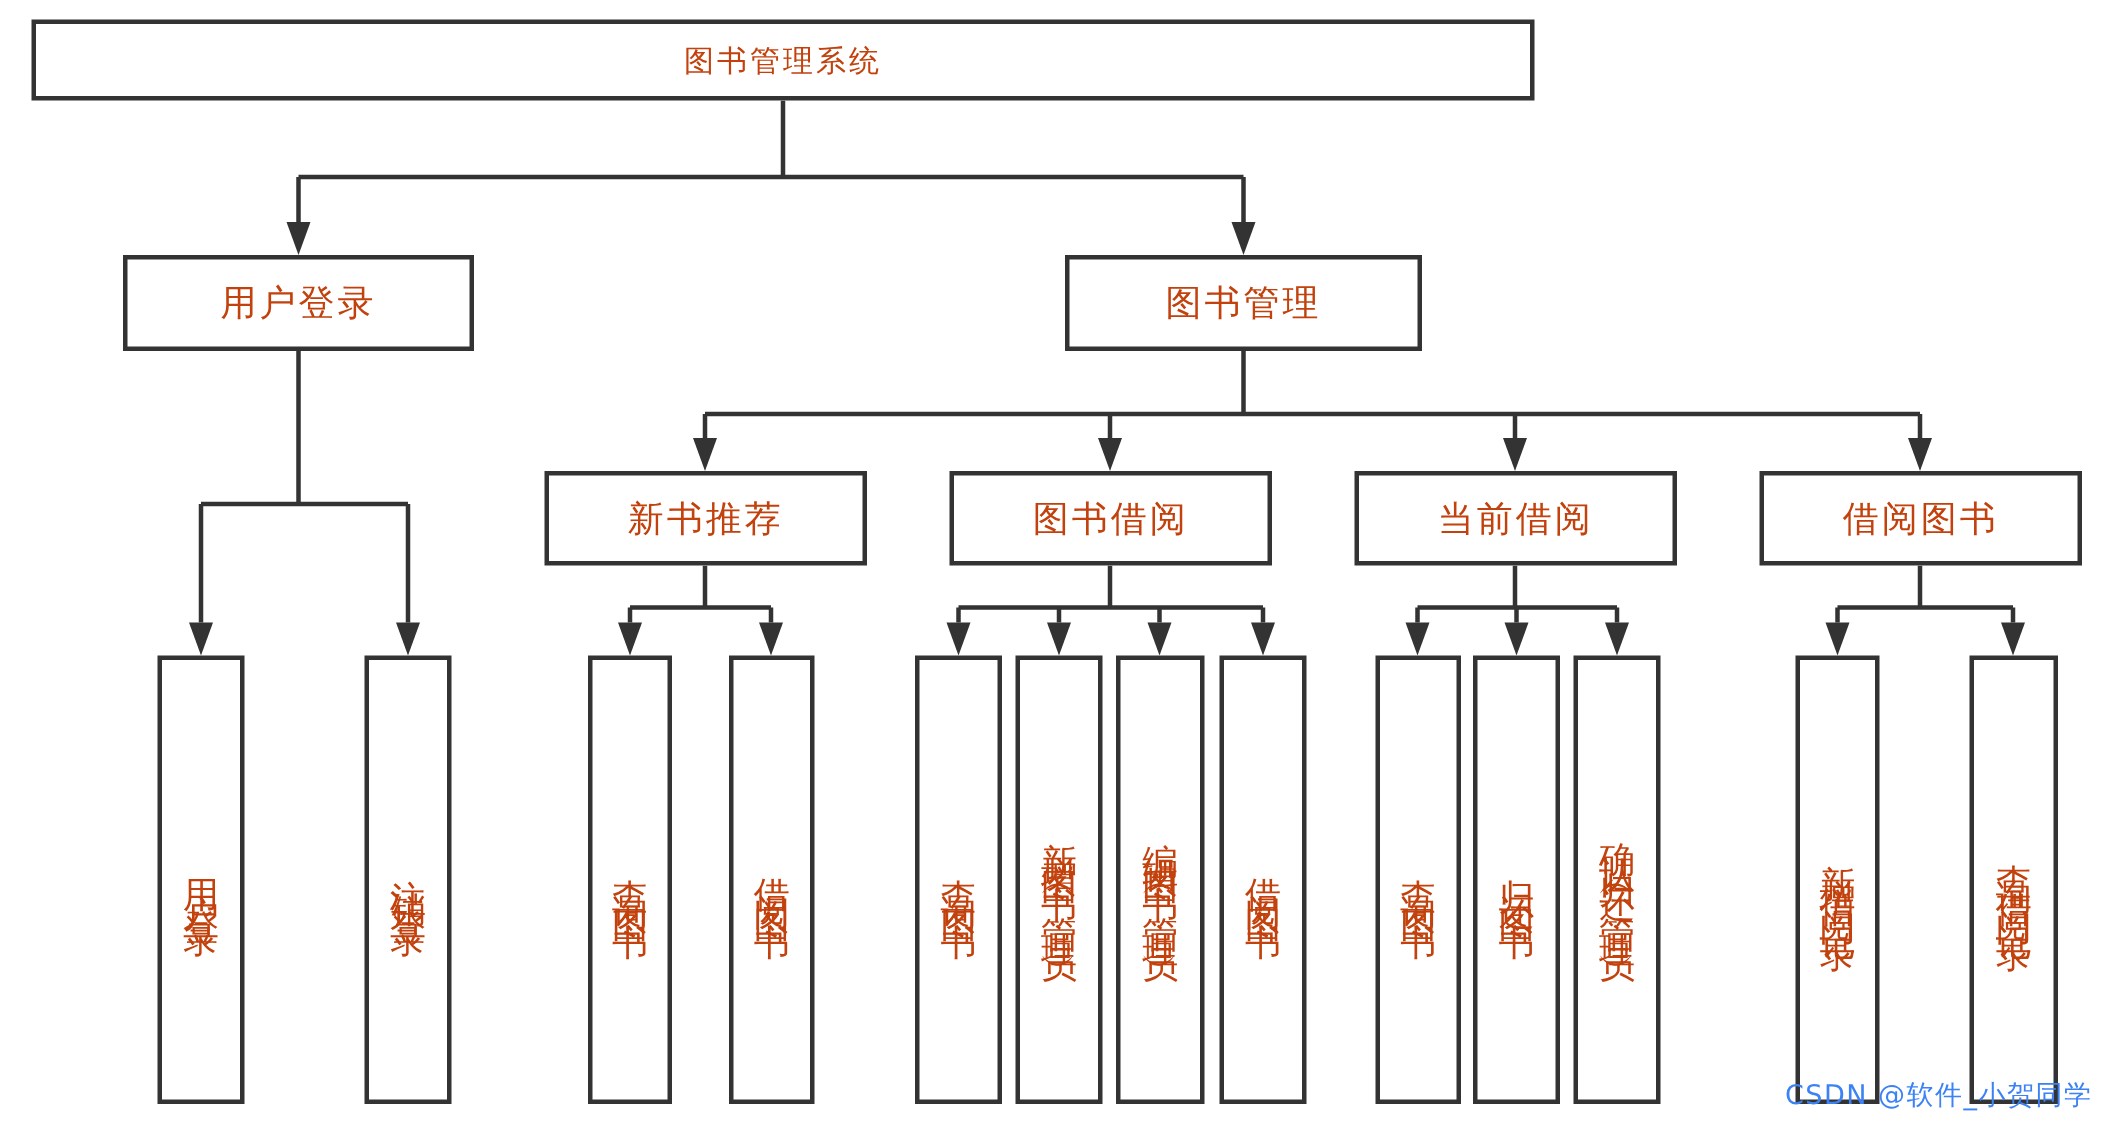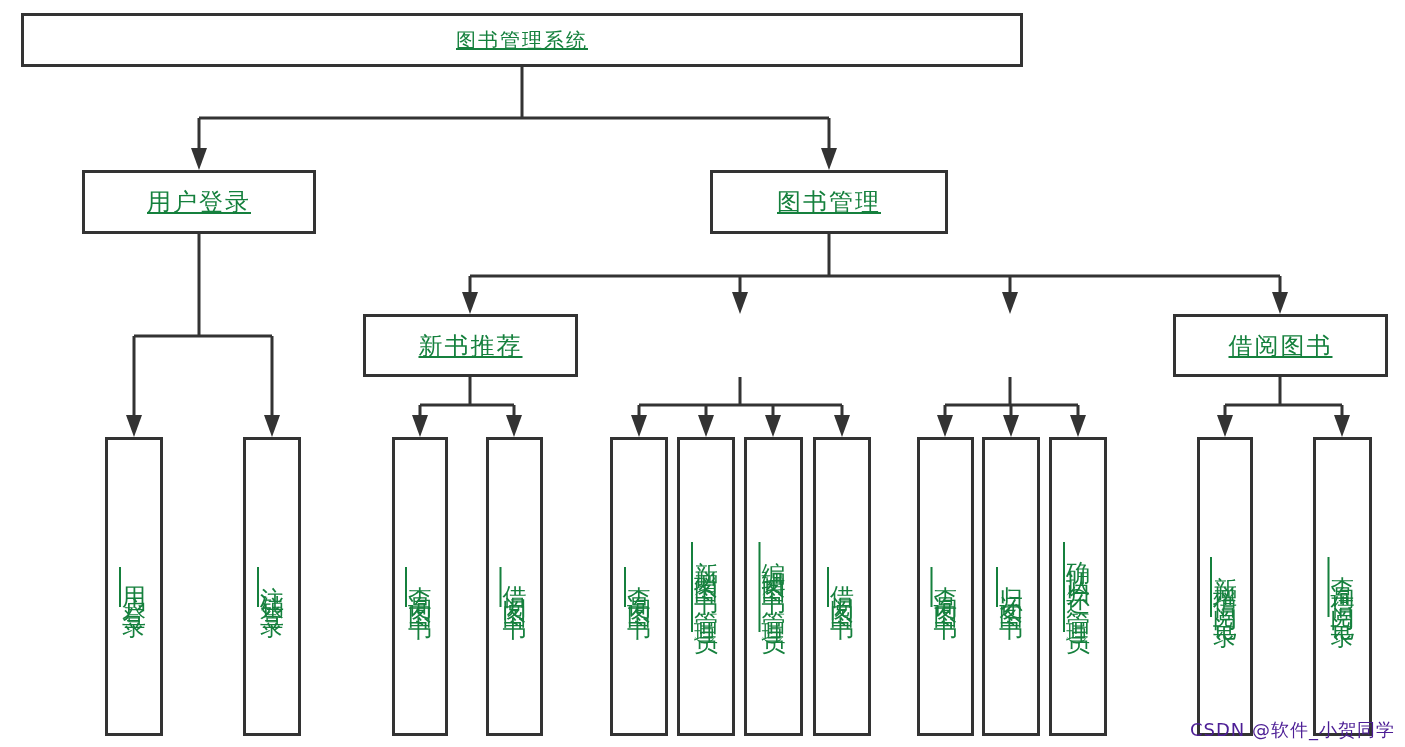--- a/index.html
+++ b/index.html
@@ -12,41 +12,40 @@
   }
   .connectors{position:absolute;left:0;top:0;width:1405px;height:747px;}
   .node{
     position:absolute;
     box-sizing:border-box;
     border:3px solid #333333;
     background:#ffffff;
     display:flex;
     align-items:center;
     justify-content:center;
-    color:#15803d;
-    text-decoration:underline;
+    color:#c2410c;
   }
   .node .lbl{
     font-size:24px;
     letter-spacing:2px;
     white-space:nowrap;
   }
   .node.v .lbl{
     writing-mode:vertical-rl;
     letter-spacing:10px;
     line-height:1;
     white-space:normal;
   }
   .root-node .lbl{font-size:20px;}
   .watermark{
     position:absolute;
     right:10px;
     bottom:5px;
     font-size:18px;
-    color:#4c1d95;
+    color:#3b82f6;
     letter-spacing:1px;
   }
 </style>
 </head>
 <body>
 
 <div class="canvas">
 
   <svg class="connectors" viewBox="0 0 1405 747" xmlns="http://www.w3.org/2000/svg">
     <path fill="none" stroke="#333333" stroke-width="3" d="M522 67 V118 M199 118 H829
@@ -88,20 +87,26 @@
   <div class="node" style="left:82px;top:170px;width:234px;height:64px">
     <span class="lbl">用户登录</span>
   </div>
   <div class="node" style="left:710px;top:170px;width:238px;height:64px">
     <span class="lbl">图书管理</span>
   </div>
 
   <div class="node" style="left:363px;top:314px;width:215px;height:63px">
     <span class="lbl">新书推荐</span>
   </div>
+  <div class="node" style="left:633px;top:314px;width:215px;height:63px">
+    <span class="lbl">图书借阅</span>
+  </div>
+  <div class="node" style="left:903px;top:314px;width:215px;height:63px">
+    <span class="lbl">当前借阅</span>
+  </div>
   <div class="node" style="left:1173px;top:314px;width:215px;height:63px">
     <span class="lbl">借阅图书</span>
   </div>
 
   <div class="node v" style="left:105px;top:437px;width:58px;height:299px">
     <span class="lbl">用户登录</span>
   </div>
   <div class="node v" style="left:243px;top:437px;width:58px;height:299px">
     <span class="lbl">注销登录</span>
   </div>

